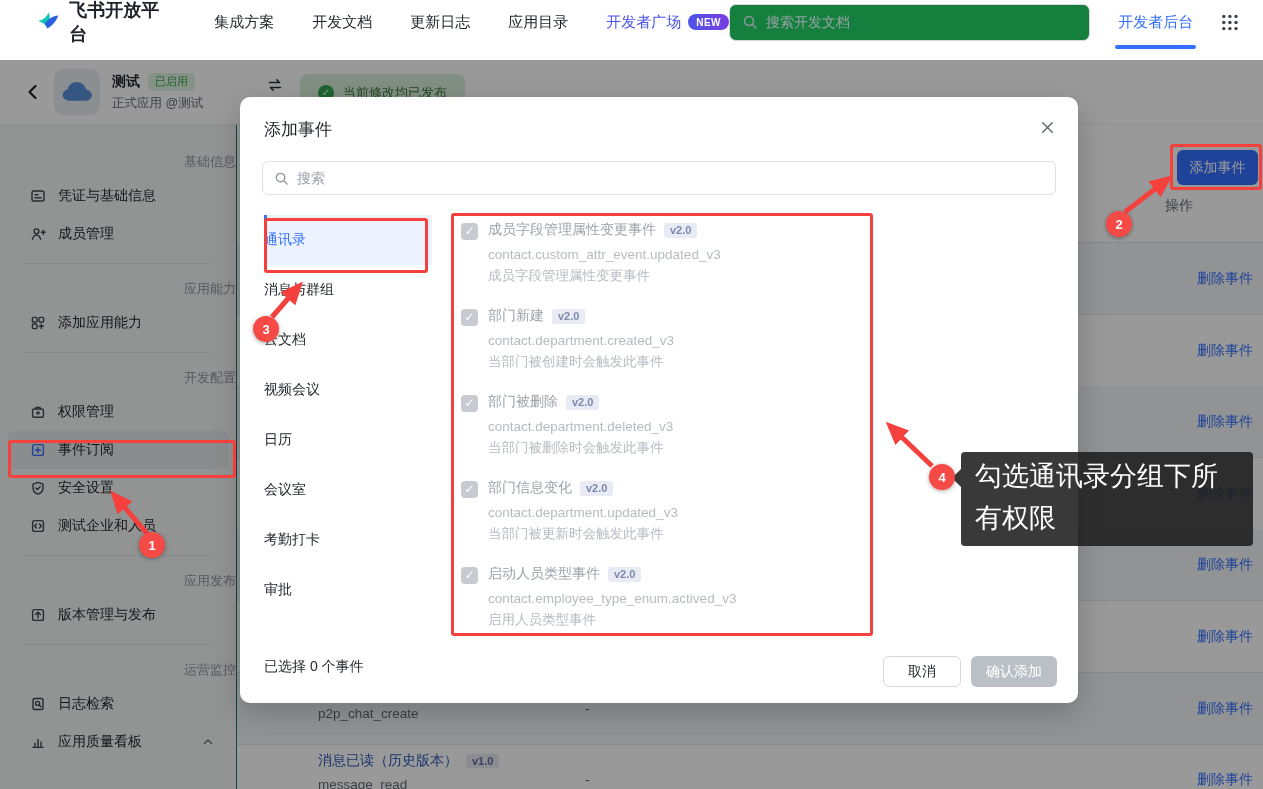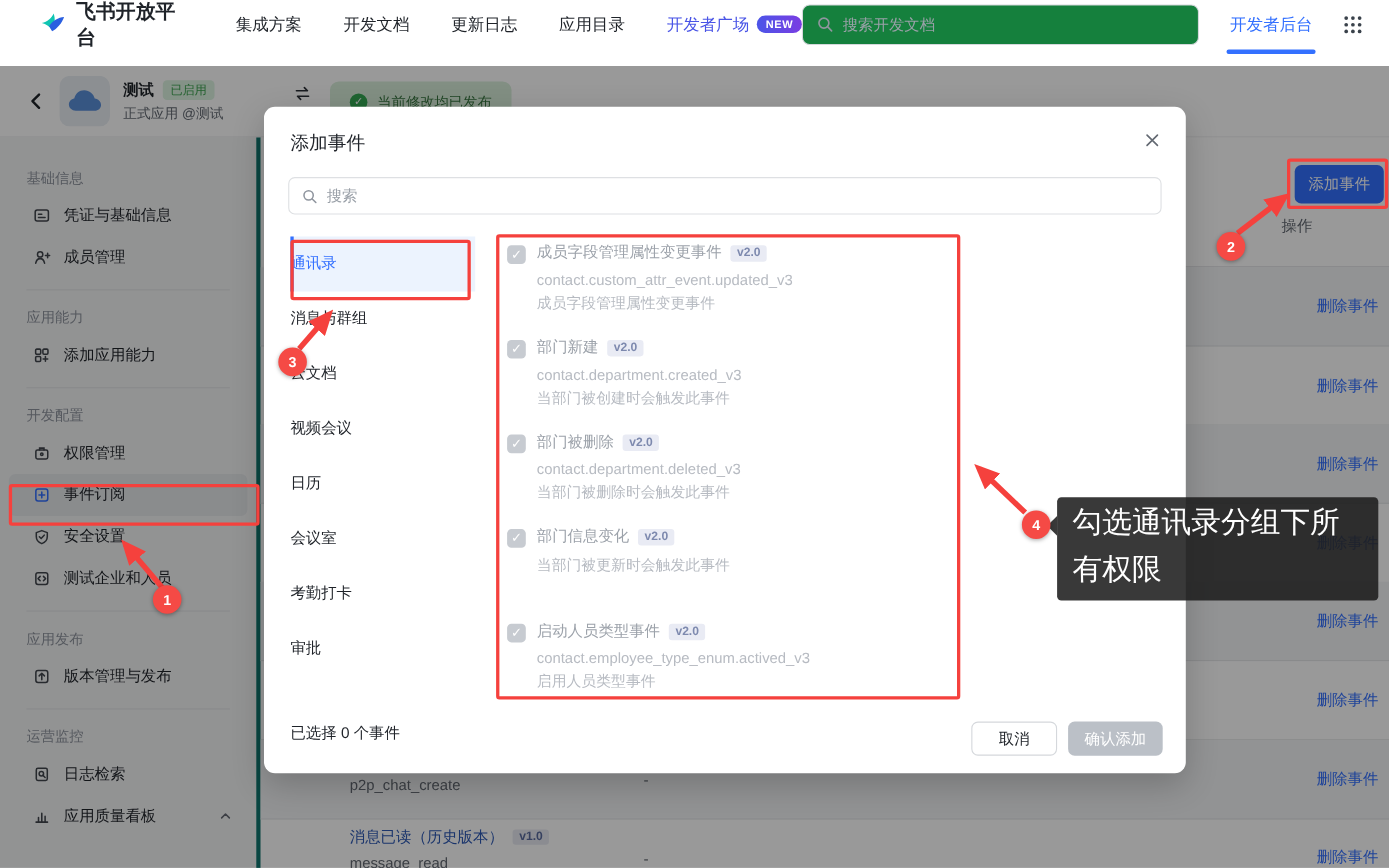--- a/index.html
+++ b/index.html
@@ -26,21 +26,21 @@
   .avatar { width:46px; height:46px; margin:0 12px 0 6px; }
   .app-name-row { display:flex; align-items:center; }
   .app-name { font-size:14px; font-weight:600; }
   .status-badge { background:#dcf3e1; color:#3ba24e; font-size:11px; padding:1.5px 7px; border-radius:4px; margin-left:8px; }
   .app-sub { font-size:12.5px; color:#646a73; margin-top:4px; }
   .swap-icon { position:absolute; left:266px; top:16px; cursor:pointer; }
   .publish-pill { position:absolute; left:300px; top:14px; height:38px; background:#d9efdb; border-radius:8px; display:flex; align-items:center; gap:9px; padding:0 18px; color:#37753f; font-size:13px; white-space:nowrap; }
   .pill-dot { width:16px; height:16px; border-radius:50%; background:#34a853; color:#fff; font-size:10px; line-height:16px; text-align:center; }
 
   
-  .sidebar { position:absolute; top:125px; left:0; width:237px; bottom:0; background:#f4f5f6; border-right:4px solid #0f766e; padding-top:22px; }
+  .sidebar { position:absolute; top:125px; left:0; width:237px; bottom:0; background:#f4f5f6; border-right:1px solid #0f766e; padding-top:22px;text-align:right; }
   .side-section { height:30px; line-height:30px; padding-left:24px; font-size:13px; color:#8f959e; }
   .side-item { height:38px; display:flex; align-items:center; gap:12px; padding-left:22px; font-size:14px; color:#1f2329; margin:0 8px; border-radius:6px; cursor:pointer; }
   .side-item.active { background:#e7e9ec; }
   .side-item .chev { margin-left:auto; margin-right:14px; }
   .side-divider { height:1px; background:#e3e5e7; margin:10px 24px; }
   .sicon { flex:0 0 16px; }
 
   
   .content { position:absolute; top:125px; left:237px; right:0; bottom:0; background:#fff; }
   .add-event-btn { position:absolute; left:940px; top:25px; width:81px; height:35px; background:#3370ff; border:none; border-radius:6px; color:#fff; font-size:14px; font-family:inherit; cursor:pointer; }
@@ -370,20 +370,21 @@
           </div>
         <div class="ec">contact.department.deleted_v3</div>
         <div class="ed">当部门被删除时会触发此事件</div>
       </div>
       <div class="event">
         <span class="cb">✓</span>
         <div class="et">
             <span>部门信息变化</span>
             <span class="vbadge">v2.0</span>
           </div>
+        <div class="ec">contact.department.updated_v3</div>
         <div class="ed">当部门被更新时会触发此事件</div>
       </div>
       <div class="event">
         <span class="cb">✓</span>
         <div class="et">
             <span>启动人员类型事件</span>
             <span class="vbadge">v2.0</span>
           </div>
         <div class="ec">contact.employee_type_enum.actived_v3</div>
         <div class="ed">启用人员类型事件</div>

